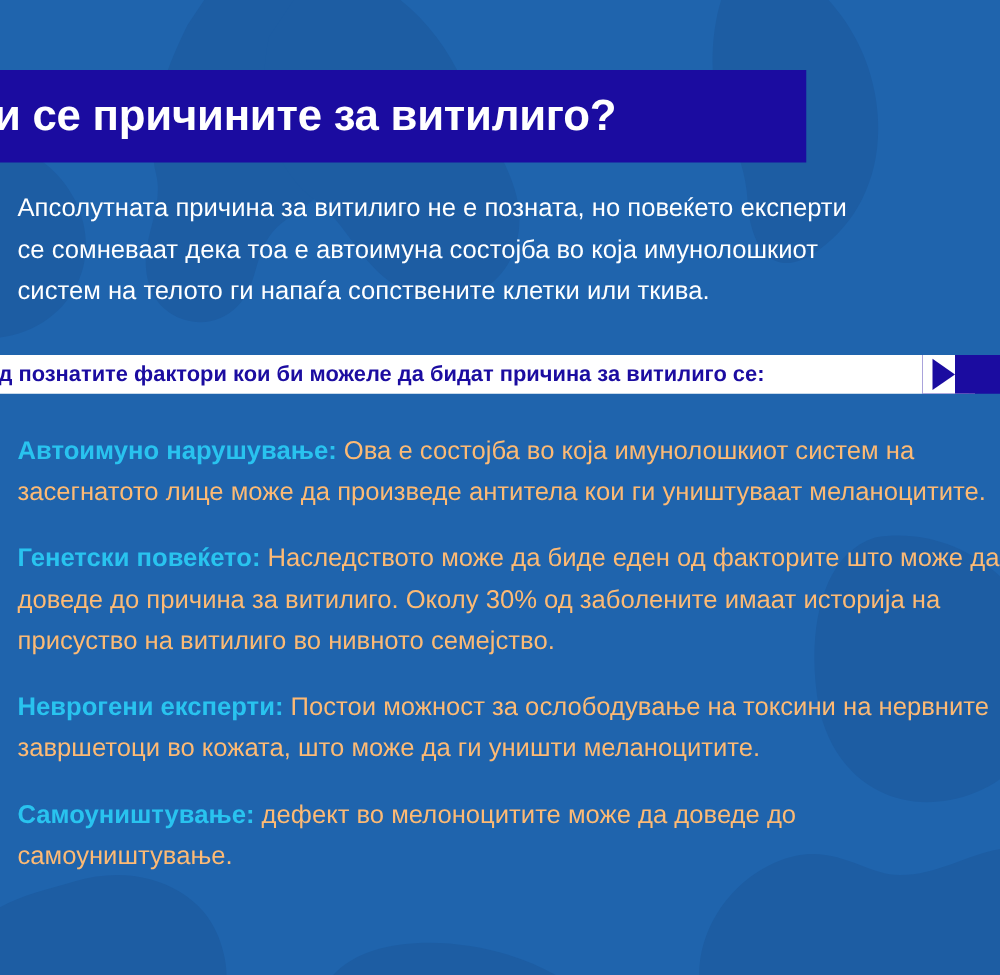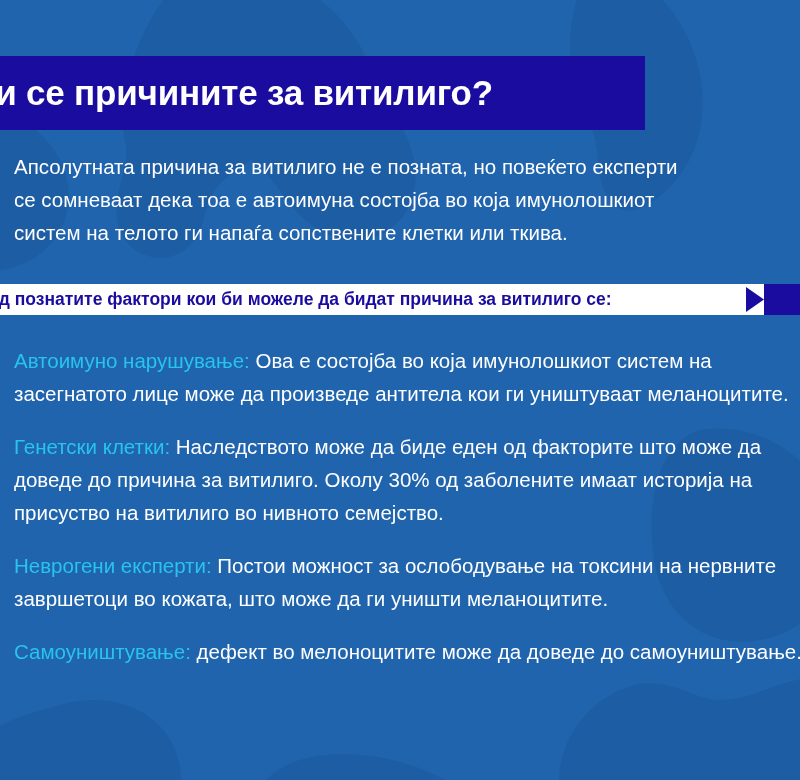--- a/index.html
+++ b/index.html
@@ -126,23 +126,23 @@
   }
   .fact-item {
     color: #ffffff;
     font-size: 20.5px;
     line-height: 33px;
     margin-bottom: 20px;
     width: 800px;
   }
   .fact-label {
     color: #29c3ef;
-    font-weight: normal;
-  }
-  .fact-body { color: #ffffff; }
+    font-weight: bold;
+  }
+  .fact-body { color: #fdba74; }
 </style>
 </head>
 <body>
 
 <div id="slide">
 
   <svg id="bg-decor" viewBox="0 0 800 780" preserveAspectRatio="none">
     <rect x="0" y="0" width="800" height="780" fill="#1f64ad"></rect>
     <path fill="#1d5da3" d="M190,-40 C250,-30 300,10 300,60 C300,110 270,150 230,175
              C200,195 210,225 190,245 C168,268 130,258 120,230
@@ -182,21 +182,21 @@
       <polygon points="8,3 8,28 26,15.5" fill="#1b0ca0"></polygon>
       <rect x="26" y="0" width="16" height="31" fill="#1b0ca0"></rect>
     </svg>
   </div>
 
   <div id="fact-list">
     <div class="fact-item">
       <span class="fact-label">Автоимуно нарушување:</span><span class="fact-body"> Ова е состојба во која имунолошкиот систем на засегнатото лице може да произведе антитела кои ги уништуваат меланоцитите.</span>
     </div>
     <div class="fact-item">
-      <span class="fact-label">Генетски клетки:</span><span class="fact-body"> Наследството може да биде еден од факторите што може да доведе до причина за витилиго. Околу 30% од заболените имаат историја на присуство на витилиго во нивното семејство.</span>
+      <span class="fact-label">Генетски повеќето:</span><span class="fact-body"> Наследството може да биде еден од факторите што може да доведе до причина за витилиго. Околу 30% од заболените имаат историја на присуство на витилиго во нивното семејство.</span>
     </div>
     <div class="fact-item">
       <span class="fact-label">Неврогени експерти:</span><span class="fact-body"> Постои можност за ослободување на токсини на нервните завршетоци во кожата, што може да ги уништи меланоцитите.</span>
     </div>
     <div class="fact-item">
       <span class="fact-label">Самоуништување:</span><span class="fact-body"> дефект во мелоноцитите може да доведе до самоуништување.</span>
     </div>
   </div>
 
 </div>

